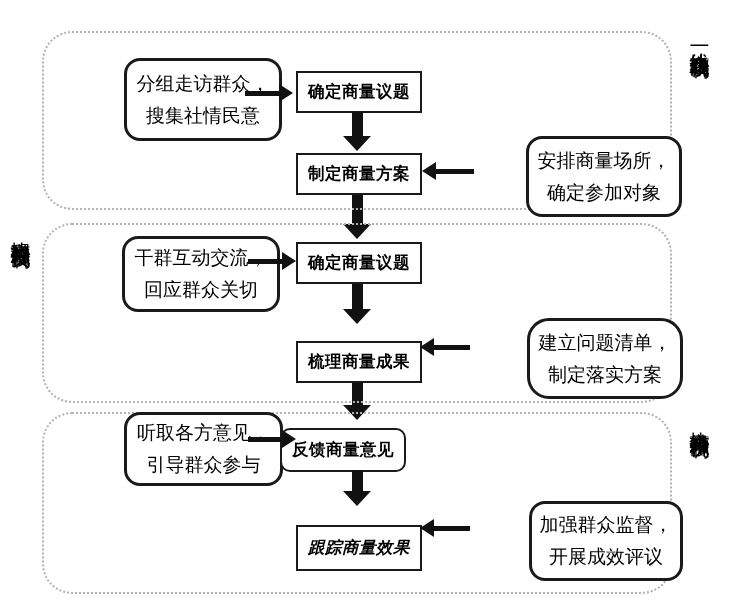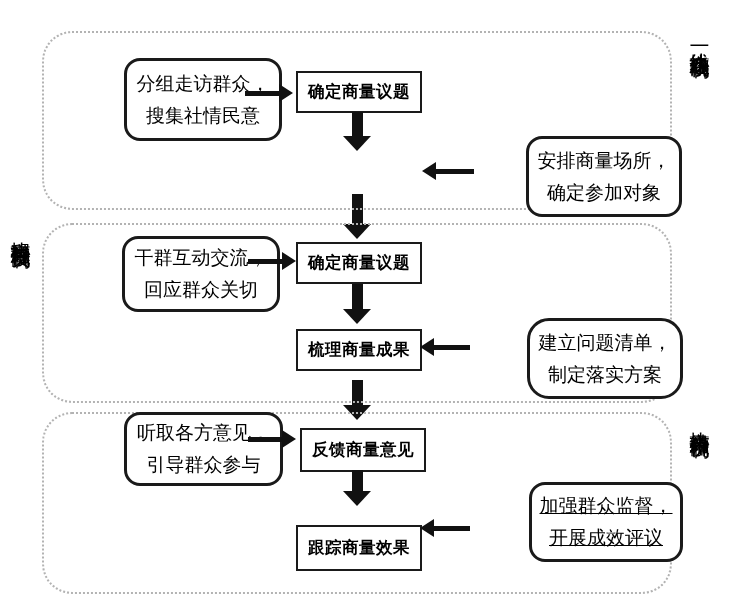--- a/index.html
+++ b/index.html
@@ -40,35 +40,35 @@
     border-radius:16px;display:flex;align-items:center;justify-content:center;
     text-align:center;white-space:pre-line;
     font-family:"Liberation Serif",serif;font-size:19px;line-height:1.68;
     z-index:2;color:var(--text);margin-left:44px;
   }
   #b1{left:80px;top:58px;width:152px;height:77px;}
   #b2{left:482px;top:136px;width:150px;height:75px;}
   #b3{left:78px;top:236px;width:152px;height:70px;}
   #b4{left:483px;top:318px;width:150px;height:75px;border-radius:22px;}
   #b5{left:80px;top:412px;width:153px;height:68px;}
-  #b6{left:485px;top:482px;width:148px;height:74px;text-decoration:underline;}
+  #b6{left:485px;top:501px;width:148px;height:74px;}
 
   
   .step-box{
     position:absolute;background:#fff;border:2px solid var(--box-border);
     display:flex;align-items:center;justify-content:center;
     font-family:"Liberation Sans",sans-serif;font-weight:bold;
     font-size:16.5px;letter-spacing:0.5px;z-index:2;color:var(--text);
   }
   #r1{left:296px;top:71px;width:122px;height:38px;}
   #r2{left:296px;top:153px;width:122px;height:38px;}
   #r3{left:296px;top:242px;width:122px;height:38px;}
-  #r4{left:296px;top:329px;width:122px;height:38px;}
-  #r5{left:300px;top:428px;width:122px;height:40px;}
-  #r6{left:296px;top:525px;width:122px;height:42px;}
+  #r4{left:296px;top:341px;width:122px;height:38px;}
+  #r5{left:280px;top:428px;width:122px;height:40px;border-radius:10px;}
+  #r6{left:296px;top:525px;width:122px;height:42px;font-style:italic;}
 
   
   .arr{position:absolute;z-index:2;}
   .arr-right::before{content:"";position:absolute;left:0;right:12px;top:50%;
     margin-top:-2.5px;height:5px;background:var(--arrow);}
   .arr-right::after{content:"";position:absolute;right:0;top:50%;margin-top:-9px;
     width:0;height:0;border-left:14px solid var(--arrow);
     border-top:9px solid transparent;border-bottom:9px solid transparent;}
   .arr-left::before{content:"";position:absolute;right:0;left:12px;top:50%;
     margin-top:-2.5px;height:5px;background:var(--arrow);}
@@ -103,20 +103,21 @@
   <div class="section" id="s2"></div>
   <div class="section" id="s3"></div>
 
   <div class="side-label" id="lab1">一线协商在场机制</div>
   <div class="side-label" id="lab2">协商过程责任机制</div>
   <div class="side-label" id="lab3">协商结果评价机制</div>
 
   <div class="round-box" id="b1">分组走访群众，
 搜集社情民意</div>
   <div class="step-box" id="r1">确定商量议题</div>
+  <div class="step-box" id="r2">制定商量方案</div>
   <div class="round-box" id="b2">安排商量场所，
 确定参加对象</div>
 
   <div class="round-box" id="b3">干群互动交流，
 回应群众关切</div>
   <div class="step-box" id="r3">确定商量议题</div>
   <div class="step-box" id="r4">梳理商量成果</div>
   <div class="round-box" id="b4">建立问题清单，
 制定落实方案</div>
 

